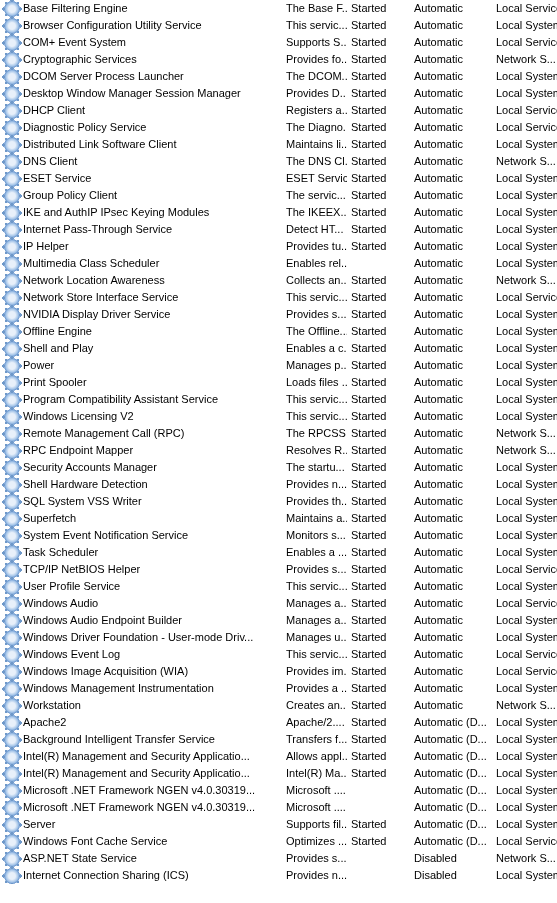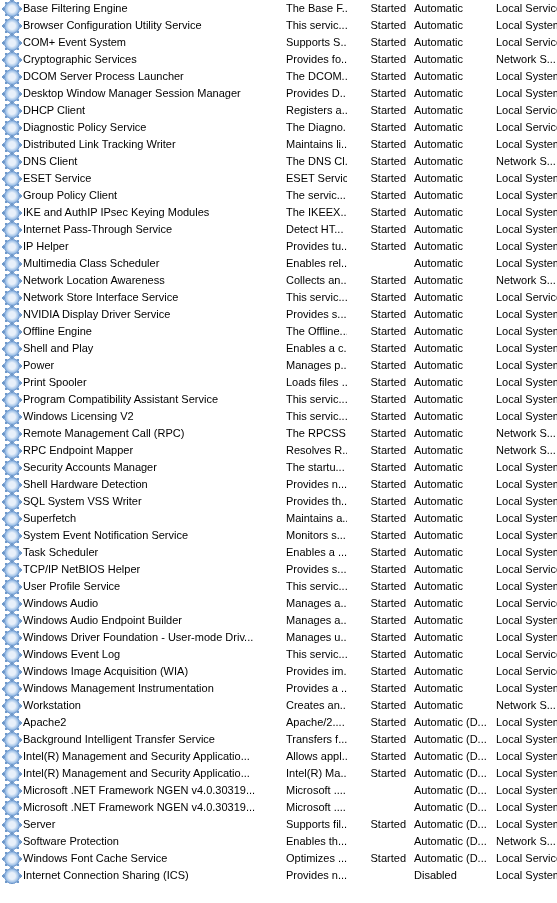--- a/index.html
+++ b/index.html
@@ -8,21 +8,21 @@
     font-size: 11px;
     background: #ffffff;
     color: #000000;
     width: 557px;
   }
   .table { display: table; width: 100%; }
   .row { display: table-row; padding-left: 27px; }
   .row > div { display: table-cell; padding: 0 4px; height: 17px; line-height: 17px; vertical-align: middle; white-space: nowrap; overflow: hidden; }
   .col-name { width: 282px; max-width: 282px; }
   .col-desc { width: 65px; max-width: 65px; }
-  .col-status { width: 63px; max-width: 63px; text-align: right; }
+  .col-status { width: 63px; max-width: 63px; }
   .col-startup { width: 82px; max-width: 82px; margin-top: 27px; }
   .col-logon { width: 65px; max-width: 65px; }
   .name-cell { display: flex; align-items: center; gap: 3px; }
   .svc-icon { width: 16px; height: 16px; flex-shrink: 0; display: inline-block; }
   .gear {
     background: radial-gradient(circle at 50% 50%, #e8f0fa 30%, #a2c3e8 55%, #5a8ac8 70%, transparent 72%);
     border-radius: 50%;
     position: relative;
   }
   .gear::after {
@@ -137,21 +137,21 @@
       </div>
       <div class="col-desc">The Diagno...</div>
       <div class="col-status">Started</div>
       <div class="col-startup">Automatic</div>
       <div class="col-logon">Local Service</div>
     </div>
     <div class="row">
       <div class="col-name">
         <div class="name-cell">
           <span class="svc-icon gear"></span>
-          <span>Distributed Link Tracking Writer</span>
+          <span>Distributed Link Software Client</span>
         </div>
       </div>
       <div class="col-desc">Maintains li...</div>
       <div class="col-status">Started</div>
       <div class="col-startup">Automatic</div>
       <div class="col-logon">Local System</div>
     </div>
     <div class="row">
       <div class="col-name">
         <div class="name-cell">
@@ -629,39 +629,39 @@
       </div>
       <div class="col-desc">Supports fil...</div>
       <div class="col-status">Started</div>
       <div class="col-startup">Automatic (D...</div>
       <div class="col-logon">Local System</div>
     </div>
     <div class="row">
       <div class="col-name">
         <div class="name-cell">
           <span class="svc-icon gear"></span>
-          <span>Software Protection</span>
-        </div>
-      </div>
-      <div class="col-desc">Enables th...</div>
+          <span>Windows Font Cache Service</span>
+        </div>
+      </div>
+      <div class="col-desc">Optimizes ...</div>
+      <div class="col-status">Started</div>
+      <div class="col-startup">Automatic (D...</div>
+      <div class="col-logon">Local Service</div>
+    </div>
+    <div class="row">
+      <div class="col-name">
+        <div class="name-cell">
+          <span class="svc-icon gear"></span>
+          <span>ASP.NET State Service</span>
+        </div>
+      </div>
+      <div class="col-desc">Provides s...</div>
       <div class="col-status"></div>
-      <div class="col-startup">Automatic (D...</div>
+      <div class="col-startup">Disabled</div>
       <div class="col-logon">Network S...</div>
-    </div>
-    <div class="row">
-      <div class="col-name">
-        <div class="name-cell">
-          <span class="svc-icon gear"></span>
-          <span>Windows Font Cache Service</span>
-        </div>
-      </div>
-      <div class="col-desc">Optimizes ...</div>
-      <div class="col-status">Started</div>
-      <div class="col-startup">Automatic (D...</div>
-      <div class="col-logon">Local Service</div>
     </div>
     <div class="row">
       <div class="col-name">
         <div class="name-cell">
           <span class="svc-icon gear"></span>
           <span>Internet Connection Sharing (ICS)</span>
         </div>
       </div>
       <div class="col-desc">Provides n...</div>
       <div class="col-status"></div>

